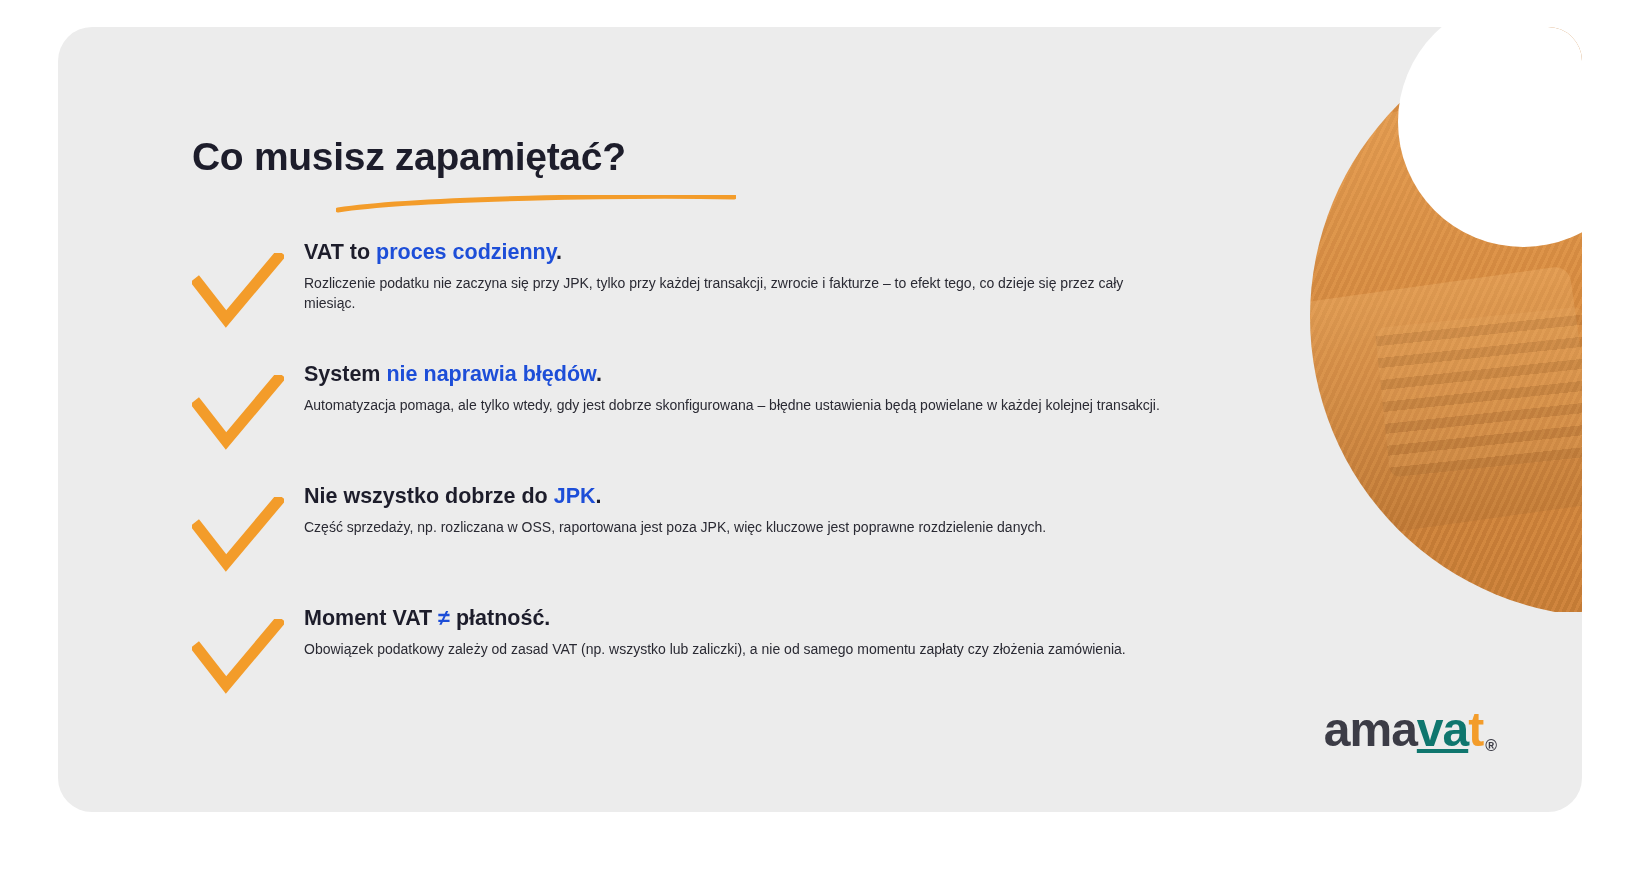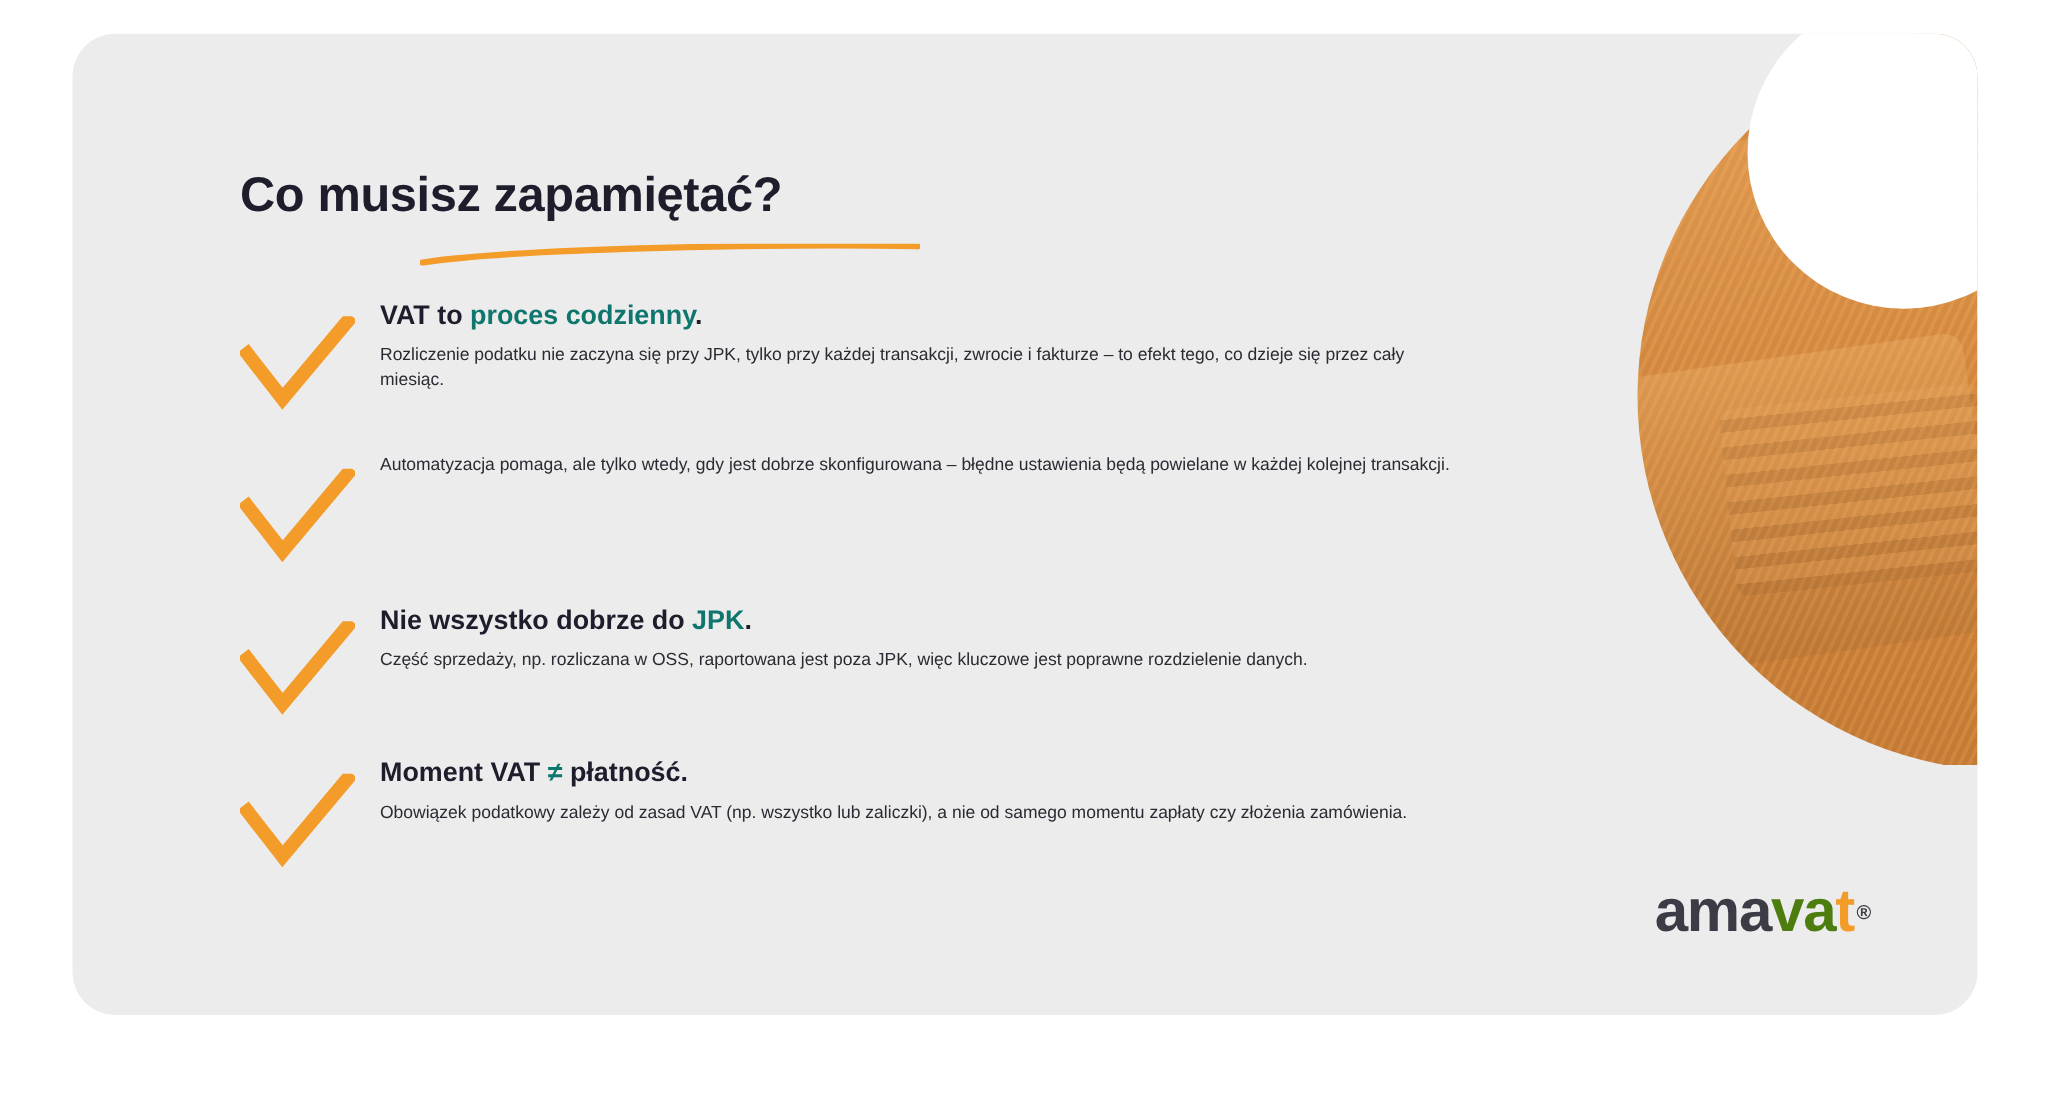--- a/index.html
+++ b/index.html
@@ -147,42 +147,42 @@
     width: 92px;
     height: 78px;
   }
   .item-head {
     font-size: 21.5px;
     font-weight: bold;
     color: #1d1d2b;
     line-height: 1.25;
     margin-bottom: 7px;
   }
-  .item-head .hl { color: #0f766e; }
+  .item-head .hl { color: #1d4ed8; }
   .item-body {
     font-size: 14px;
     color: #2a2a33;
     line-height: 1.45;
     max-width: 900px;
   }
 
   
   .logo {
     position: absolute;
     right: 86px;
     bottom: 58px;
     font-size: 48px;
     font-weight: bold;
     color: #3c3c46;
     letter-spacing: -1px;
     line-height: 1;
     display: flex;
-    align-items: center;
-  }
-  .logo .gray { color: #4d7c0f; }
+    align-items: flex-end;
+  }
+  .logo .gray { color: #0f766e; text-decoration: underline; }
   .logo .plus {
     color: #f39c2a;
     position: relative;
     display: inline-block;
   }
   .logo .reg {
     font-size: 16px;
     font-weight: bold;
     color: #3c3c46;
     margin-left: 2px;
@@ -222,20 +222,23 @@
         <div class="item-head">
           <span>VAT to </span><span class="hl">proces codzienny</span><span>.</span>
         </div>
         <div class="item-body">Rozliczenie podatku nie zaczyna się przy JPK, tylko przy każdej transakcji, zwrocie i fakturze – to efekt tego, co dzieje się przez cały miesiąc.</div>
       </div>
 
       <div class="item">
         <svg class="check" viewBox="0 0 92 78">
           <path d="M6,30 L34,66 L86,4" fill="none" stroke="#f39c2a" stroke-width="11" stroke-linecap="square" stroke-linejoin="miter"></path>
         </svg>
+        <div class="item-head">
+          <span>System </span><span class="hl">nie naprawia błędów</span><span>.</span>
+        </div>
         <div class="item-body">Automatyzacja pomaga, ale tylko wtedy, gdy jest dobrze skonfigurowana – błędne ustawienia będą powielane w każdej kolejnej transakcji.</div>
       </div>
 
       <div class="item">
         <svg class="check" viewBox="0 0 92 78">
           <path d="M6,30 L34,66 L86,4" fill="none" stroke="#f39c2a" stroke-width="11" stroke-linecap="square" stroke-linejoin="miter"></path>
         </svg>
         <div class="item-head">
           <span>Nie wszystko dobrze do </span><span class="hl">JPK</span><span>.</span>
         </div>

